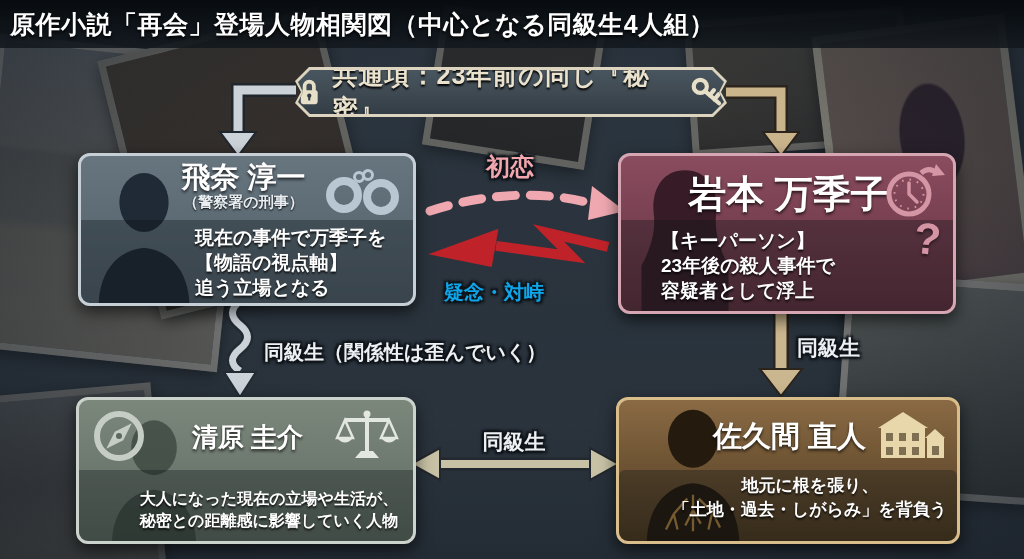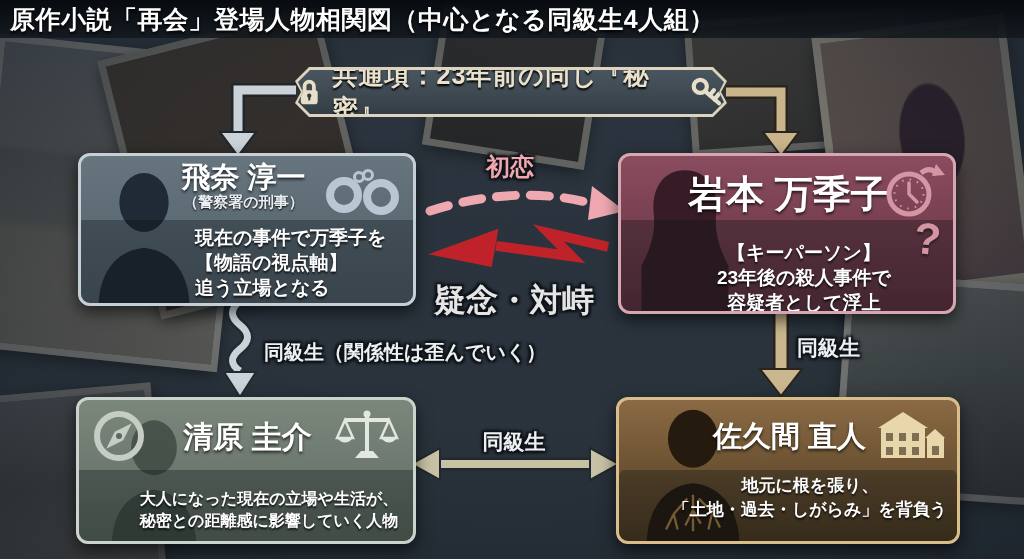--- a/index.html
+++ b/index.html
@@ -30,42 +30,42 @@
       linear-gradient(180deg,#9b8374 0%,#8d7268 60%,#7d605e 100%);
     filter:brightness(.85);}
   .ph7{left:840px;top:280px;width:224px;height:206px;transform:rotate(4deg);
     background:linear-gradient(180deg,#8c9489 0%,#727d71 40%,#5b655b 75%,#4e574e 100%);
     filter:brightness(.8) saturate(.6);}
   .vignette{position:absolute;inset:0;z-index:3;pointer-events:none;
     background:
       radial-gradient(ellipse at 50% 45%, rgba(30,38,46,0) 40%, rgba(20,26,34,.55) 100%),
       linear-gradient(rgba(32,40,50,.38),rgba(28,36,44,.38));}
   
-  .titlebar{position:absolute;left:0;top:0;width:100%;height:38px;z-index:30;
+  .titlebar{position:absolute;left:0;top:0;width:100%;height:48px;z-index:30;
     background:linear-gradient(180deg,rgba(6,10,14,.96),rgba(18,24,30,.88));
     display:flex;align-items:center;}
   .titlebar .t{color:#fff;font-size:25px;font-weight:bold;padding-left:10px;letter-spacing:.5px;
     text-shadow:0 2px 3px #000;}
   
   .banner{position:absolute;left:295px;top:67px;width:432px;height:50px;z-index:15;
     background:#dcd4be;
     clip-path:polygon(14px 0,calc(100% - 14px) 0,100% 14px,calc(100% - 6px) 50%,100% calc(100% - 14px),calc(100% - 14px) 100%,14px 100%,0 calc(100% - 14px),6px 50%,0 14px);
     filter:drop-shadow(0 4px 8px rgba(0,0,0,.6));}
   .banner-in{position:absolute;inset:3px;
     clip-path:polygon(12px 0,calc(100% - 12px) 0,100% 12px,calc(100% - 5px) 50%,100% calc(100% - 12px),calc(100% - 12px) 100%,12px 100%,0 calc(100% - 12px),5px 50%,0 12px);
     background:linear-gradient(180deg,#4a565f,#333d46);
     display:flex;align-items:center;justify-content:center;gap:12px;}
   .banner-in .label{color:#eae2cc;font-size:25px;font-weight:bold;letter-spacing:1px;text-shadow:0 2px 2px #000;}
   
   .arrows{position:absolute;left:0;top:0;z-index:6;}
   
   .rlabel{position:absolute;z-index:20;font-weight:bold;white-space:nowrap;}
   .outline-dark{text-shadow:-2px -2px 2px #0e1318,2px -2px 2px #0e1318,-2px 2px 2px #0e1318,2px 2px 2px #0e1318,0 0 5px #0e1318;}
   .lbl-firstlove{left:454px;top:151px;width:112px;text-align:center;font-size:24px;color:#f2a7af;}
-  .lbl-suspicion{left:428px;top:279px;width:172px;text-align:center;font-size:32px;color:#e5e5e5;}
+  .lbl-suspicion{left:408px;top:279px;width:172px;text-align:center;font-size:20px;color:#0ea5e9;}
   .lbl-distort{left:264px;top:339px;font-size:20px;color:#eef1f3;}
   .lbl-right{left:797px;top:334px;font-size:21px;color:#eef1f3;}
   .lbl-bottom{left:458px;top:428px;width:112px;text-align:center;font-size:21px;color:#eef1f3;}
   
   .card{position:absolute;border-radius:12px;overflow:hidden;z-index:10;
     box-shadow:0 6px 16px rgba(0,0,0,.6);}
   .card .sil{position:absolute;bottom:0;z-index:1;}
   .card .head{position:absolute;left:0;right:16px;top:0;z-index:2;margin-left:19px;}
   .card .cbody{position:absolute;left:0;right:0;bottom:0;z-index:2;background:rgba(8,14,20,.32);
     color:#fff;font-weight:bold;text-shadow:0 2px 2px rgba(0,0,0,.75);}
@@ -77,28 +77,28 @@
     background:linear-gradient(180deg,#67757f 0%,#505e68 100%);border:3px solid #c6cfd6;}
   .card-hina .head{height:64px;text-align:center;padding:5px 60px 0 50px;}
   .card-hina .name{font-size:29px;line-height:32px;}
   .card-hina .sub{font-size:15px;color:#e8eef2;font-weight:bold;line-height:18px;text-shadow:0 1px 2px #000;}
   .card-hina .cbody{top:64px;padding:5px 6px 0 114px;font-size:19px;line-height:1.32;text-align:left;}
   
   .card-iwa{left:618px;top:153px;width:332px;height:155px;
     background:linear-gradient(180deg,#8a4c5f 0%,#60313f 100%);border:3px solid #d6a6b2;}
   .card-iwa .head{height:64px;display:flex;align-items:center;justify-content:center;padding-top:6px;}
   .card-iwa .name{font-size:38px;}
-  .card-iwa .cbody{top:64px;padding:20px 6px 0 40px;font-size:19px;line-height:1.32;text-align:center;}
+  .card-iwa .cbody{top:64px;padding:8px 6px 0 40px;font-size:19px;line-height:1.32;text-align:left;}
   .qmark{position:absolute;right:12px;top:58px;z-index:3;font-size:44px;font-weight:bold;color:#d494a4;
     transform:rotate(6deg);text-shadow:0 2px 3px rgba(0,0,0,.5);}
   
   .card-kiyo{left:76px;top:397px;width:334px;height:141px;
     background:linear-gradient(180deg,#7c877c 0%,#5d6960 100%);border:3px solid #ccd2cc;}
   .card-kiyo .head{height:70px;display:flex;align-items:center;justify-content:center;padding-top:2px;}
-  .card-kiyo .name{font-size:30px;}
+  .card-kiyo .name{font-size:26px;}
   .card-kiyo .cbody{top:70px;padding:18px 4px 0 50px;font-size:16px;line-height:1.4;text-align:center;}
   
   .card-saku{left:616px;top:397px;width:338px;height:141px;
     background:linear-gradient(180deg,#8a6a44 0%,#4c391f 100%);border:3px solid #d9bd8a;}
   .card-saku .head{height:70px;display:flex;align-items:center;justify-content:center;padding-top:2px;}
   .card-saku .name{font-size:29px;}
   .card-saku .cbody{top:70px;padding:4px 4px 0 48px;font-size:17px;line-height:1.4;text-align:center;border-radius:6px;}
 </style>
 </head>
 <body>

